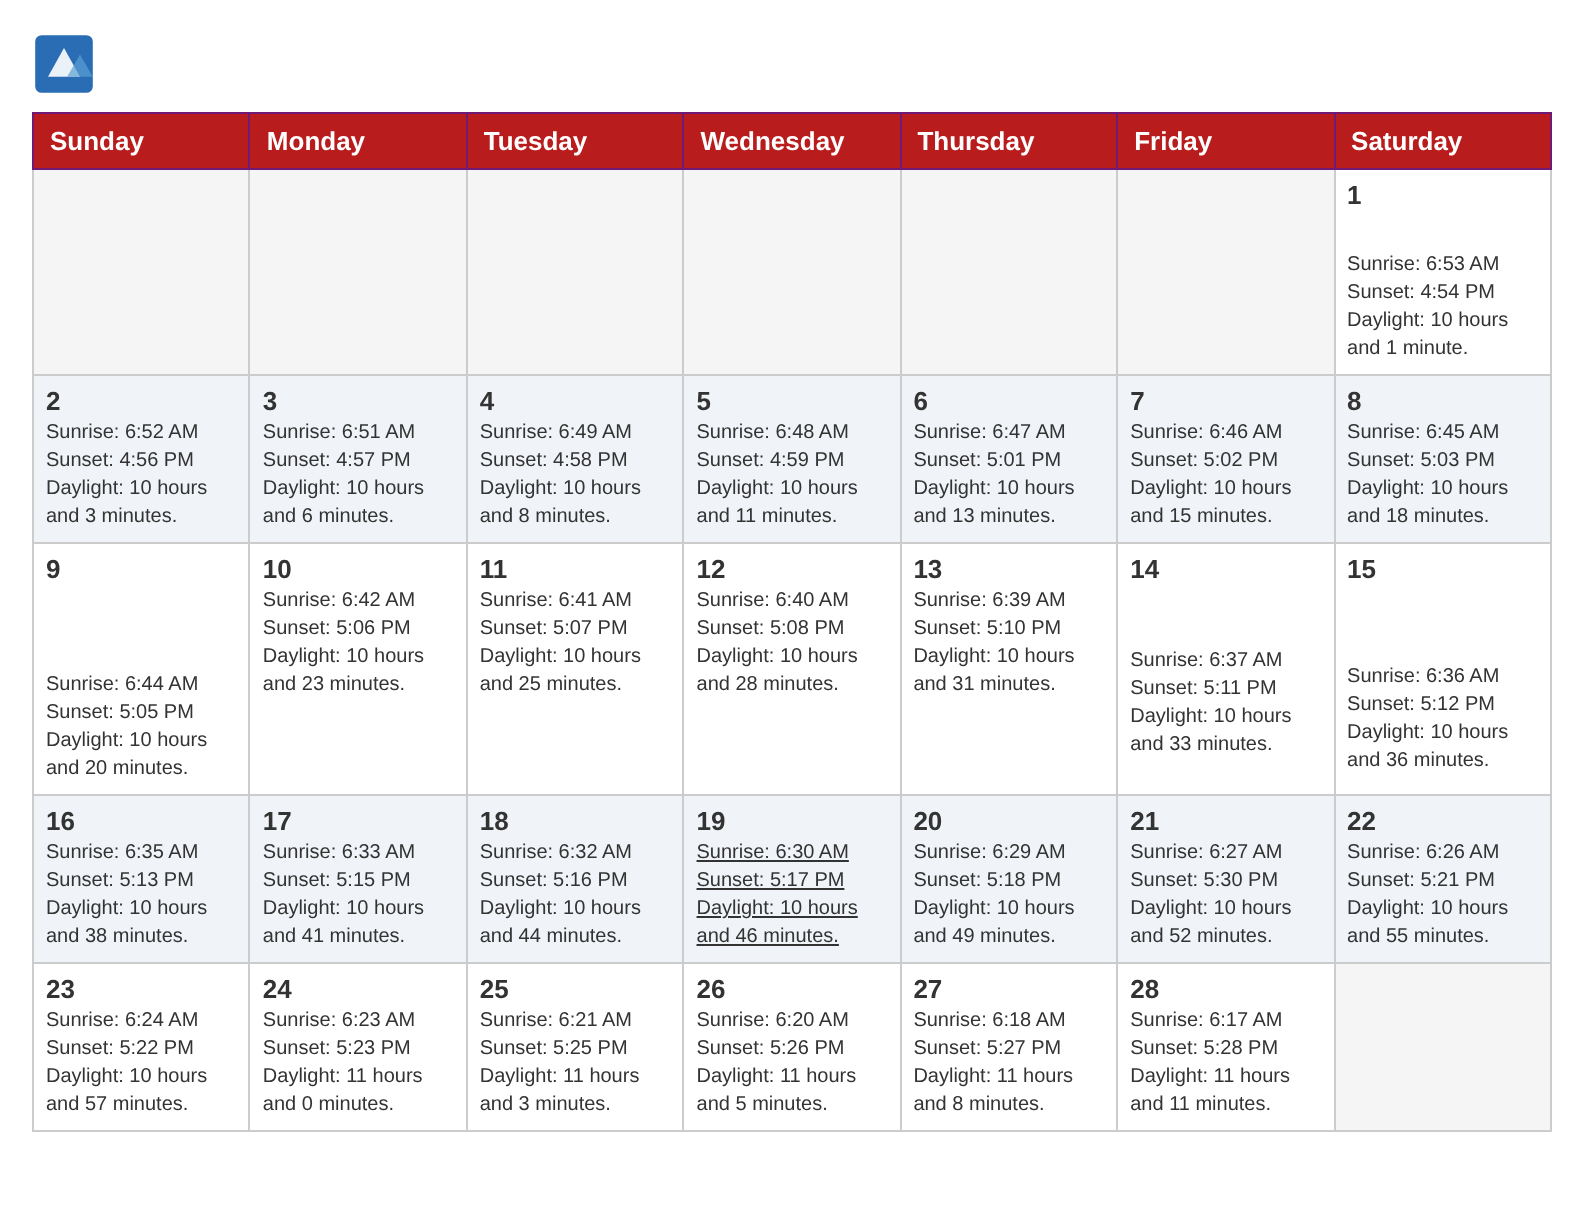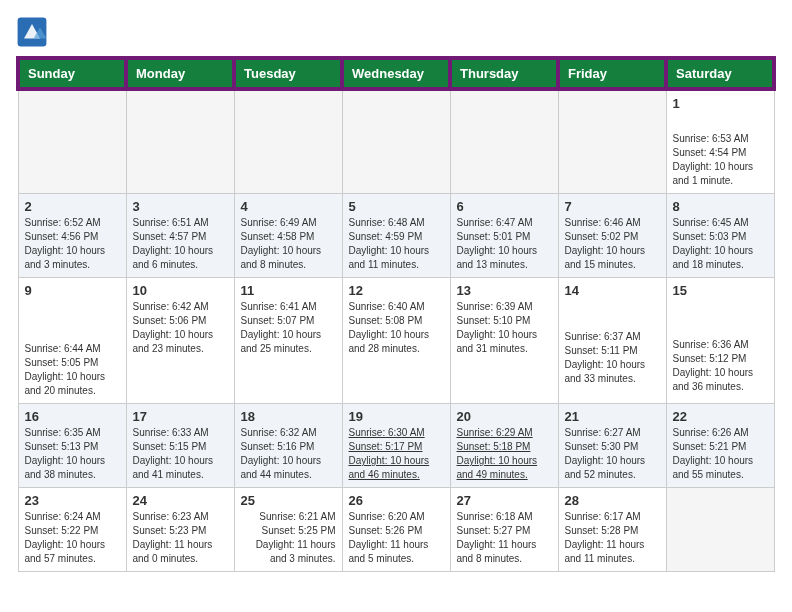--- a/index.html
+++ b/index.html
@@ -51,27 +51,27 @@
     .location {
       font-size: 14px;
       color: #555;
     }
     .calendar {
       width: 100%;
       border-collapse: collapse;
       border: 1px solid #ccc;
     }
     .calendar th {
-      background: #15803d;
+      background: #b91c1c;
       color: #fff;
       font-size: 13px;
       font-weight: bold;
       padding: 6px 8px;
       text-align: left;
-      border: 4px solid #701a75;
+      border: 1px solid #701a75;
     }
     .calendar td {
       vertical-align: top;
       border: 1px solid #ccc;
       padding: 5px 6px;
       width: 108px;
       min-height: 90px;
       font-size: 10.5px;
       color: #333;
       background: #fff;
@@ -269,21 +269,21 @@
         </td>
         <td>
           <span class="day-number">19</span>
           <div class="day-info" style="white-space: pre-line; text-decoration: underline;">Sunrise: 6:30 AM
 Sunset: 5:17 PM
 Daylight: 10 hours
 and 46 minutes.</div>
         </td>
         <td>
           <span class="day-number">20</span>
-          <div class="day-info" style="white-space: pre-line; text-decoration: underline;">Sunrise: 6:29 AM
+          <div class="day-info" style="white-space: pre-line;">Sunrise: 6:29 AM
 Sunset: 5:18 PM
 Daylight: 10 hours
 and 49 minutes.</div>
         </td>
         <td>
           <span class="day-number">21</span>
           <div class="day-info" style="white-space: pre-line;">Sunrise: 6:27 AM
 Sunset: 5:30 PM
 Daylight: 10 hours
 and 52 minutes.</div>
@@ -306,21 +306,21 @@
         </td>
         <td>
           <span class="day-number">24</span>
           <div class="day-info" style="white-space: pre-line;">Sunrise: 6:23 AM
 Sunset: 5:23 PM
 Daylight: 11 hours
 and 0 minutes.</div>
         </td>
         <td>
           <span class="day-number">25</span>
-          <div class="day-info" style="white-space: pre-line; text-align: right;">Sunrise: 6:21 AM
+          <div class="day-info" style="white-space: pre-line;">Sunrise: 6:21 AM
 Sunset: 5:25 PM
 Daylight: 11 hours
 and 3 minutes.</div>
         </td>
         <td>
           <span class="day-number">26</span>
           <div class="day-info" style="white-space: pre-line;">Sunrise: 6:20 AM
 Sunset: 5:26 PM
 Daylight: 11 hours
 and 5 minutes.</div>

